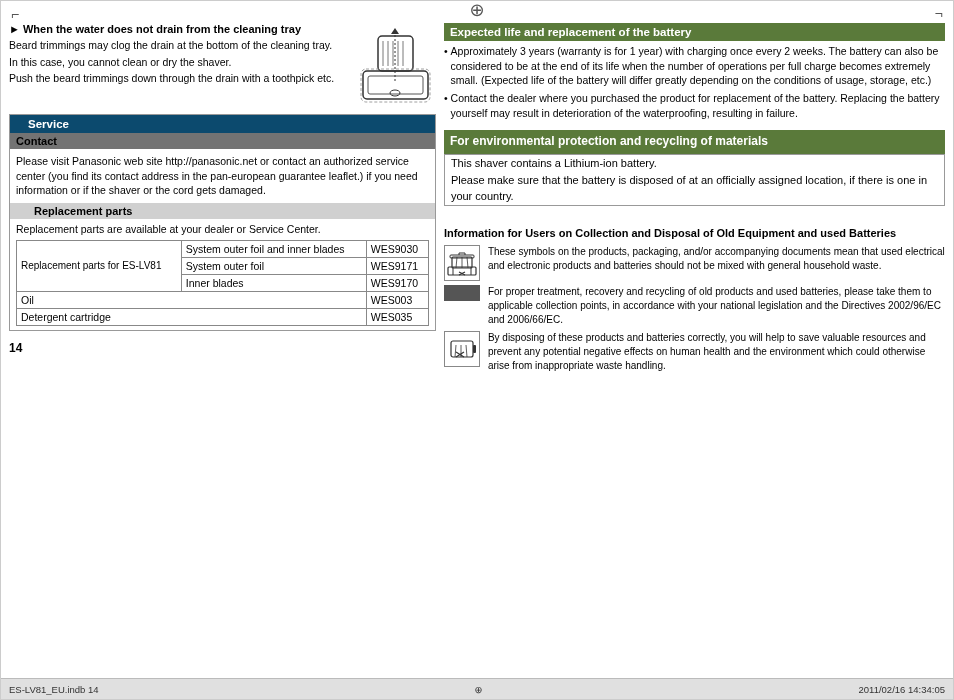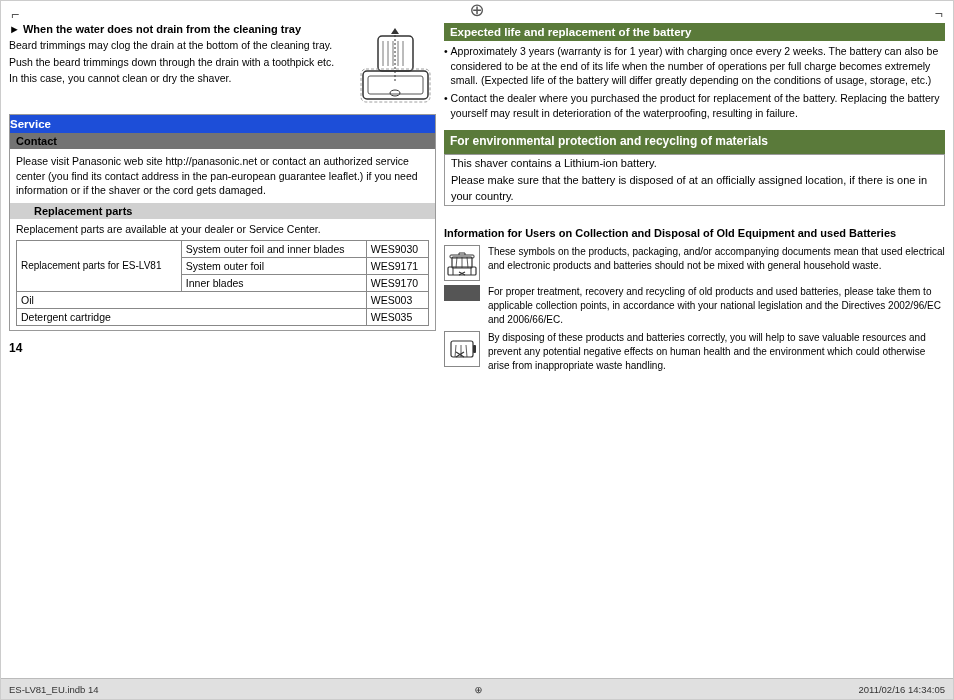--- a/index.html
+++ b/index.html
@@ -56,25 +56,25 @@
     }
     
     .right-col {
       width: 54%;
       display: flex;
       flex-direction: column;
       gap: 6px;
     }
     
     .section-header-dark {
-      background: #1d4ed8;
+      background: #0c4a6e;
       color: #fff;
       font-weight: bold;
       font-size: 11.5px;
-      padding: 3px 0;
+      padding: 3px 18px;
     }
     .section-header-green {
       background: #5a7a3a;
       color: #fff;
       font-weight: bold;
       font-size: 12px;
       padding: 4px 6px;
       line-height: 1.3;
     }
     
@@ -254,22 +254,22 @@
   </div>
 
   <div class="main-content">
 
     <div class="left-col">
 
       <div class="water-drain-section">
         <div class="water-drain-text">
           <div class="title-line">► When the water does not drain from the cleaning tray</div>
           <p>Beard trimmings may clog the drain at the bottom of the cleaning tray.</p>
+          <p>In this case, you cannot clean or dry the shaver.</p>
           <p>Push the beard trimmings down through the drain with a toothpick etc.</p>
-          <p>In this case, you cannot clean or dry the shaver.</p>
         </div>
         <div class="shaver-image">
 
           <svg class="shaver-svg" viewBox="0 0 75 80">
 
             <rect x="5" y="45" width="65" height="28" rx="4" ry="4" fill="none" stroke="#333" stroke-width="1.5"></rect>
 
             <rect x="10" y="50" width="55" height="18" rx="2" ry="2" fill="none" stroke="#555" stroke-width="1"></rect>
 
             <ellipse cx="37" cy="67" rx="5" ry="3" fill="none" stroke="#333" stroke-width="1"></ellipse>

